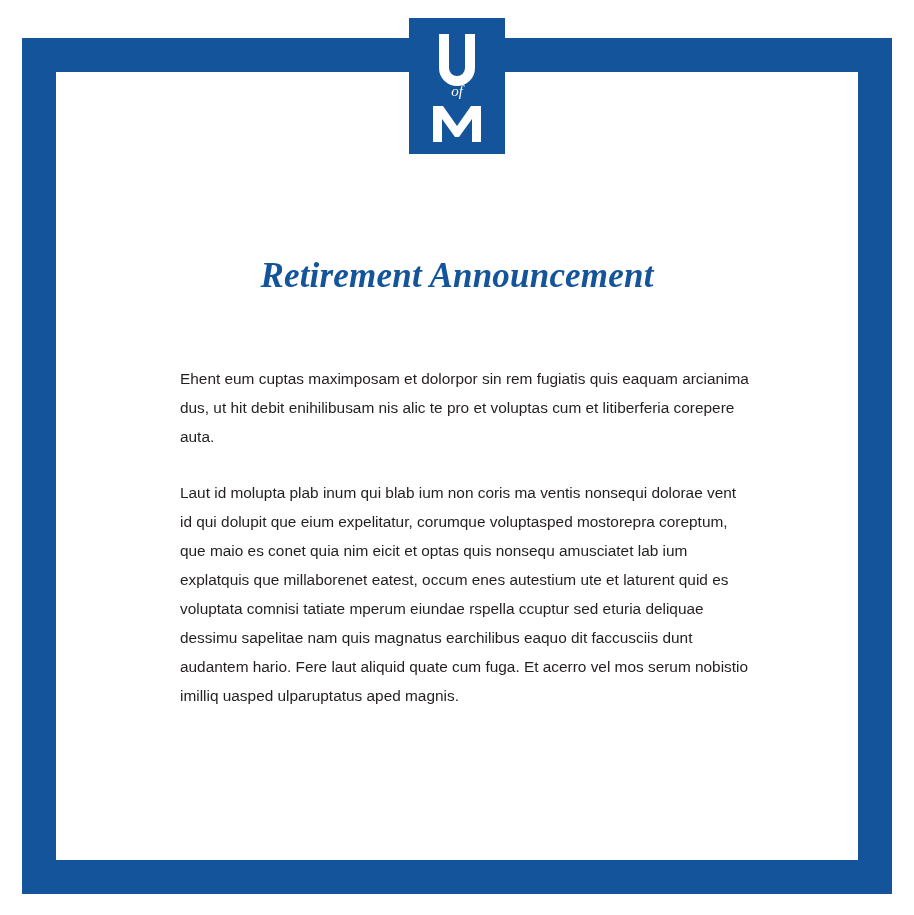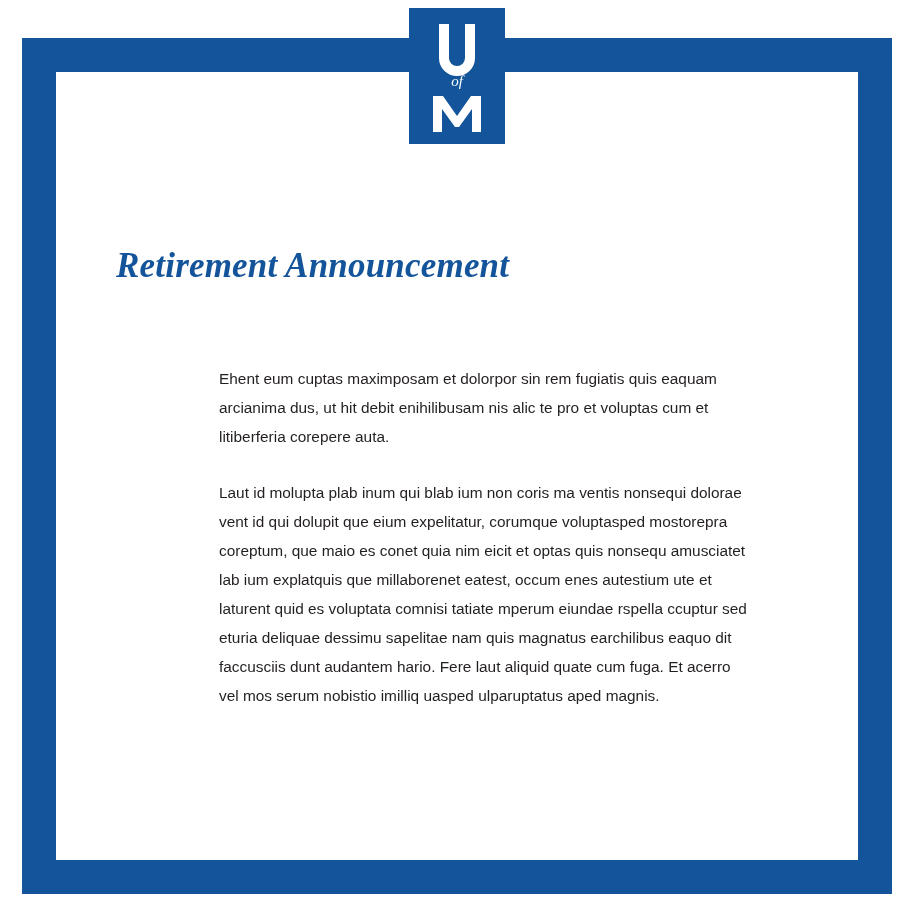--- a/index.html
+++ b/index.html
@@ -39,57 +39,56 @@
     top: 34px;
     right: 34px;
     bottom: 34px;
     background: #ffffff;
   }
 
   
   .logo {
     position: absolute;
     left: 50%;
-    top: 8px;
+    top: 18px;
     transform: translateX(-50%);
     width: 96px;
     height: 172px;
     z-index: 5;
   }
 
   .content {
     position: absolute;
     left: 56px;
     top: 34px;
     right: 56px;
     bottom: 34px;
   }
 
   .doc-title {
-    margin: 4px;
+    margin: 14px;
     padding: 0;
-    text-align: left;
+    text-align: center;
     font-family: "Liberation Serif", serif;
     font-style: italic;
     font-weight: bold;
     font-size: 35px;
     color: #13549a;
     letter-spacing: 0.2px;
     position: absolute;
     top: 136px;
     left: 0;
     right: 0;
   }
 
   .body-copy {
     position: absolute;
     top: 258px;
     left: 68px;
     right: 52px;
-    margin-left: 39px;
   }
 
   .body-copy p {
     margin: 0 0 27px 0;
     font-family: "Liberation Sans", sans-serif;
     font-size: 15.4px;
     line-height: 29px;
     color: #231f20;
     text-align: left;
   }

